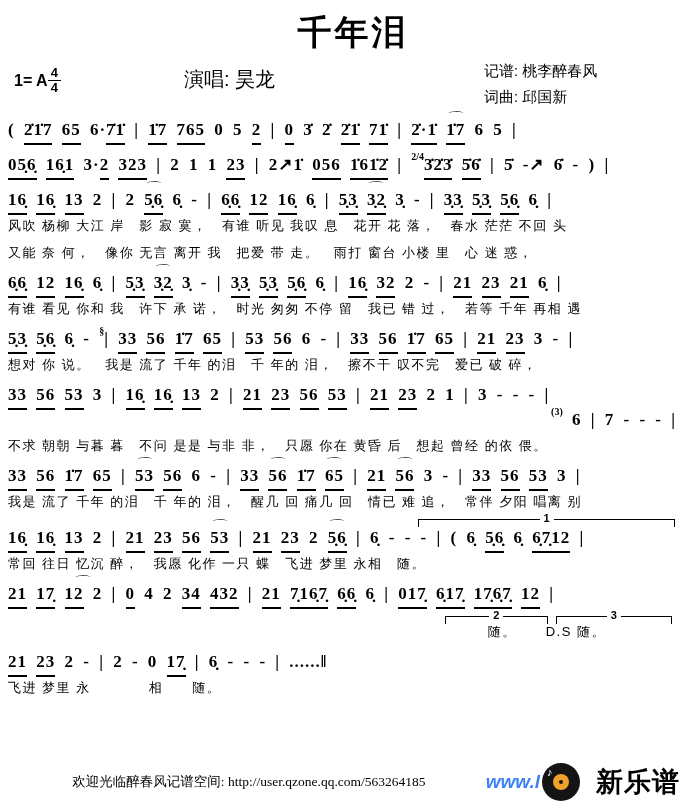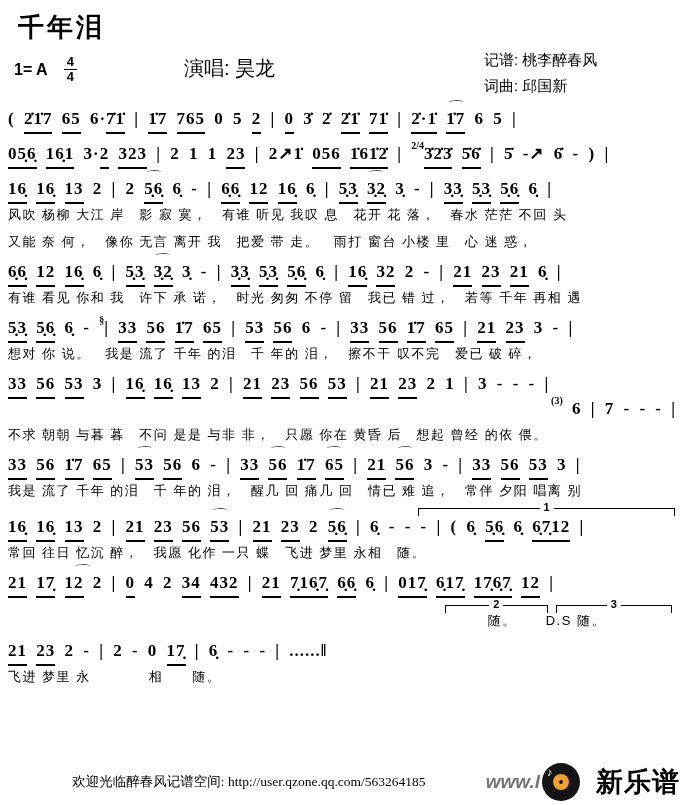--- a/index.html
+++ b/index.html
@@ -1,22 +1,22 @@
 <!DOCTYPE html>
 <html><head>
 <meta charset="utf-8">
 <style>
   html,body{margin:0;padding:0;background:#fff;}
   .page{position:relative;width:688px;height:805px;background:#fff;color:#000;overflow:hidden;
         font-family:"Liberation Sans",sans-serif;}
   
-  .title{font-family:"Liberation Serif",serif;font-weight:bold;font-size:26px;
+  .title{font-family:"Liberation Serif",serif;font-weight:bold;font-size:34px;text-align:center;
          margin:10px 0 0 18px;letter-spacing:3px;}
   .meta-row{display:flex;align-items:flex-start;padding:2px 14px 0 14px;}
-  .key-sig{width:170px;font-weight:bold;font-size:16px;display:flex;align-items:center;gap:16px;padding-top:8px;}
+  .key-sig{width:170px;font-weight:bold;font-size:16px;display:flex;align-items:center;gap:0;padding-top:8px;}
   .frac{display:inline-flex;flex-direction:column;text-align:center;font-size:13px;line-height:1.1;font-weight:bold;}
   .frac .num{border-bottom:1.5px solid #000;padding:0 3px;}
   .singer{flex:1;text-align:left;font-size:20px;padding-top:8px;}
   .credits{width:190px;font-size:15px;line-height:1.75;}
   
   #score{padding:6px 8px 0 8px;}
   .system{position:relative;margin-bottom:7px;}
   .system.has-volta{margin-top:13px;}
   .music{font-family:"Liberation Serif",serif;font-weight:bold;font-size:17px;line-height:26px;
          white-space:nowrap;letter-spacing:1px;word-spacing:4px;}
@@ -29,21 +29,21 @@
                font-size:11px;font-weight:normal;letter-spacing:0;}
   .sup{font-size:10px;position:relative;top:-10px;letter-spacing:0;}
   .volta{position:absolute;top:-6px;height:7px;border-top:1.5px solid #000;
          border-left:1.5px solid #000;border-right:1.5px solid #000;}
   .volta span{position:absolute;top:-8px;left:50%;transform:translateX(-50%);background:#fff;
               padding:0 4px;font-size:11px;font-weight:bold;line-height:13px;}
   
   .footer{position:absolute;left:0;right:0;bottom:4px;display:flex;align-items:center;text-align:center;}
   .footer-text{flex:1;font-family:"Liberation Serif",serif;font-size:13.5px;padding-left:12px;white-space:nowrap;}
   .watermark{display:flex;align-items:center;padding-right:8px;background:#fff;}
-  .www{color:#737373;font-style:italic;font-weight:bold;font-size:19px;margin-right:2px;}
+  .www{color:#3b82f6;font-style:italic;font-weight:bold;font-size:19px;margin-right:2px;}
   .vinyl{position:relative;width:38px;height:38px;border-radius:50%;background:#141414;flex:0 0 auto;}
   .vinyl .label-dot{position:absolute;left:11px;top:11px;width:16px;height:16px;border-radius:50%;background:#f0a12c;}
   .vinyl .hole{position:absolute;left:17px;top:17px;width:4px;height:4px;border-radius:50%;background:#141414;}
   .vinyl .note{position:absolute;left:5px;top:3px;color:#fff;font-size:11px;}
   .brand{font-weight:bold;font-size:27px;letter-spacing:1px;margin-left:16px;}
 </style>
 </head>
 <body>
 
 <div class="page">

